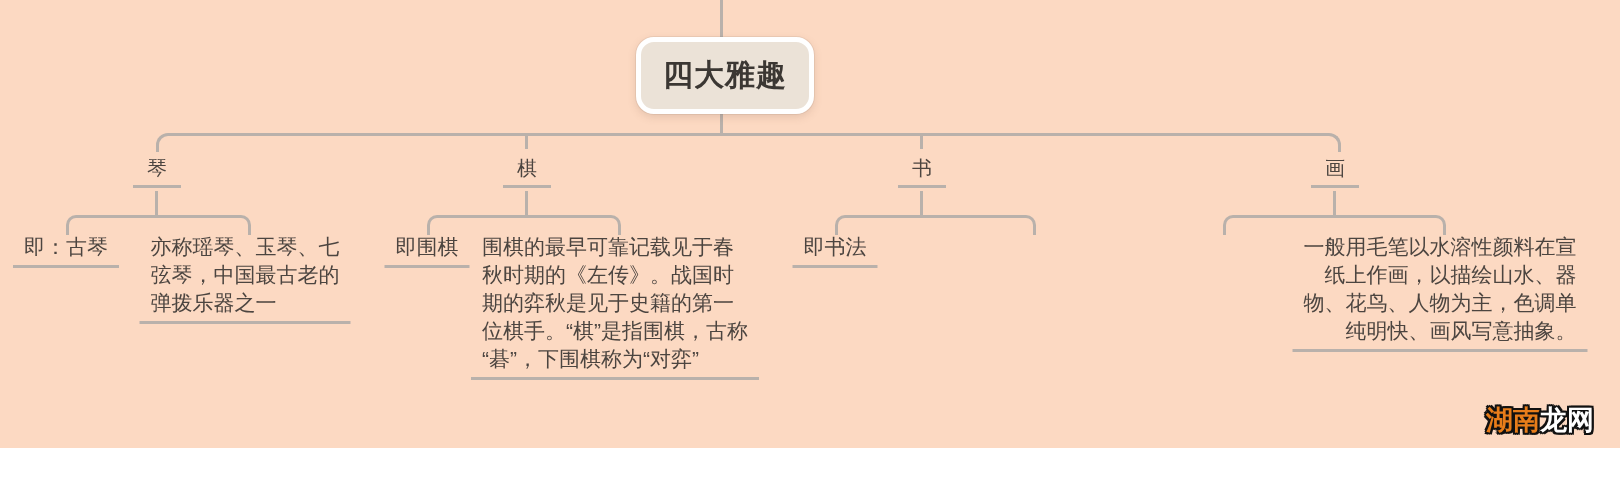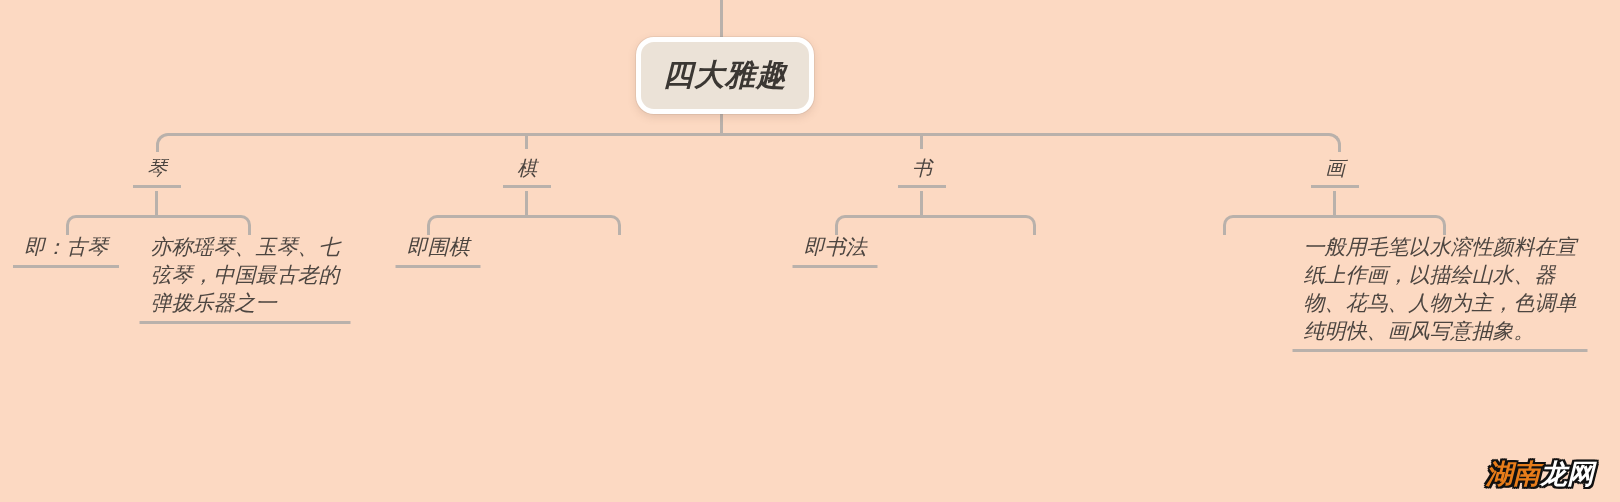--- a/index.html
+++ b/index.html
@@ -3,24 +3,23 @@
 <meta charset="utf-8">
 <style>
   html, body {
     margin: 0;
     padding: 0;
     font-family: "Liberation Sans", "DejaVu Sans", sans-serif;
   }
   .canvas {
     position: relative;
     width: 1620px;
-    height: 502px;
+    height: 448px;
     background: #fcd9c2;
     overflow: hidden;
-    font-style: italic;
   }
   
   .vline {
     position: absolute;
     width: 3px;
     background: #b9b1ab;
   }
   .rail {
     position: absolute;
     top: 133px;
@@ -124,31 +123,36 @@
   <div class="vline" style="left:155px; top:191px; height:24px;"></div>
   <div class="bracket" style="left:66px; width:179px;"></div>
   <div class="child-node" style="left:245px;">亦称瑶琴、玉琴、七
 弦琴，中国最古老的
 弹拨乐器之一</div>
   <div class="child-node" style="left:66px;">即：古琴</div>
 
   <div class="label-node" style="left:527px;">棋</div>
   <div class="vline" style="left:525px; top:191px; height:24px;"></div>
   <div class="bracket" style="left:427px; width:188px;"></div>
-  <div class="child-node" style="left:438px;">即围棋</div>
+  <div class="child-node" style="left:427px;">即围棋</div>
+  <div class="child-node" style="left:615px;">围棋的最早可靠记载见于春
+秋时期的《左传》。战国时
+期的弈秋是见于史籍的第一
+位棋手。“棋”是指围棋，古称
+“碁”，下围棋称为“对弈”</div>
 
   <div class="label-node" style="left:922px;">书</div>
   <div class="vline" style="left:920px; top:191px; height:24px;"></div>
   <div class="bracket" style="left:835px; width:195px;"></div>
   <div class="child-node" style="left:835px;text-align:right;">即书法</div>
 
   <div class="label-node" style="left:1335px;">画</div>
   <div class="vline" style="left:1333px; top:191px; height:24px;"></div>
   <div class="bracket" style="left:1223px; width:217px;"></div>
-  <div class="child-node" style="left:1440px;">一般用毛笔以水溶性颜料在宣
+  <div class="child-node" style="left:1440px;text-align:right;">一般用毛笔以水溶性颜料在宣
 纸上作画，以描绘山水、器
 物、花鸟、人物为主，色调单
 纯明快、画风写意抽象。</div>
 
   <div class="watermark">
     <span class="wm1">湖南</span><span class="wm2">龙网</span>
   </div>
 
 </div>
 

